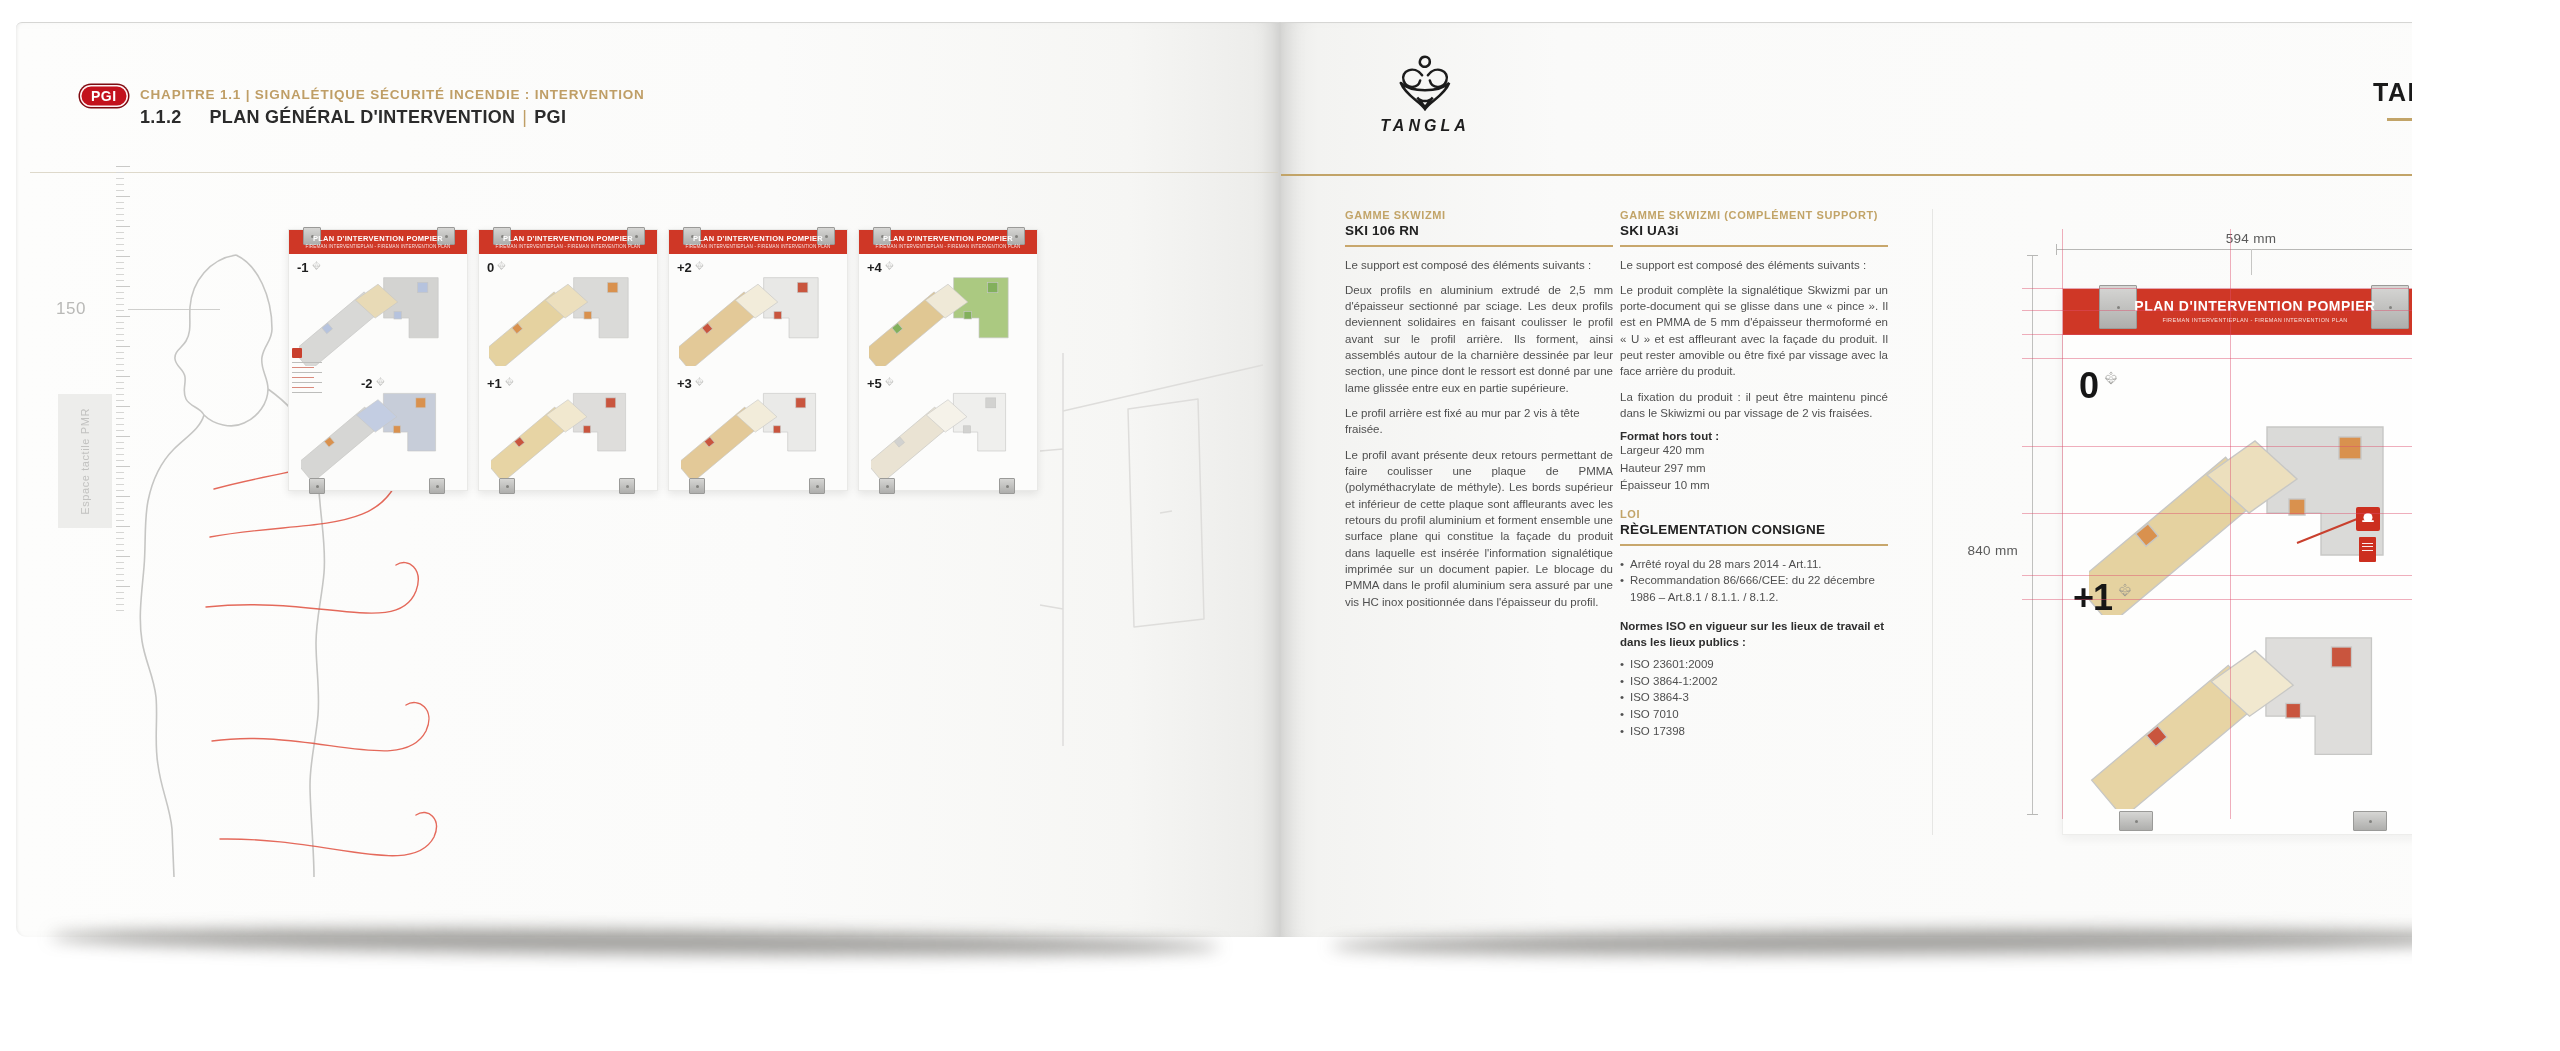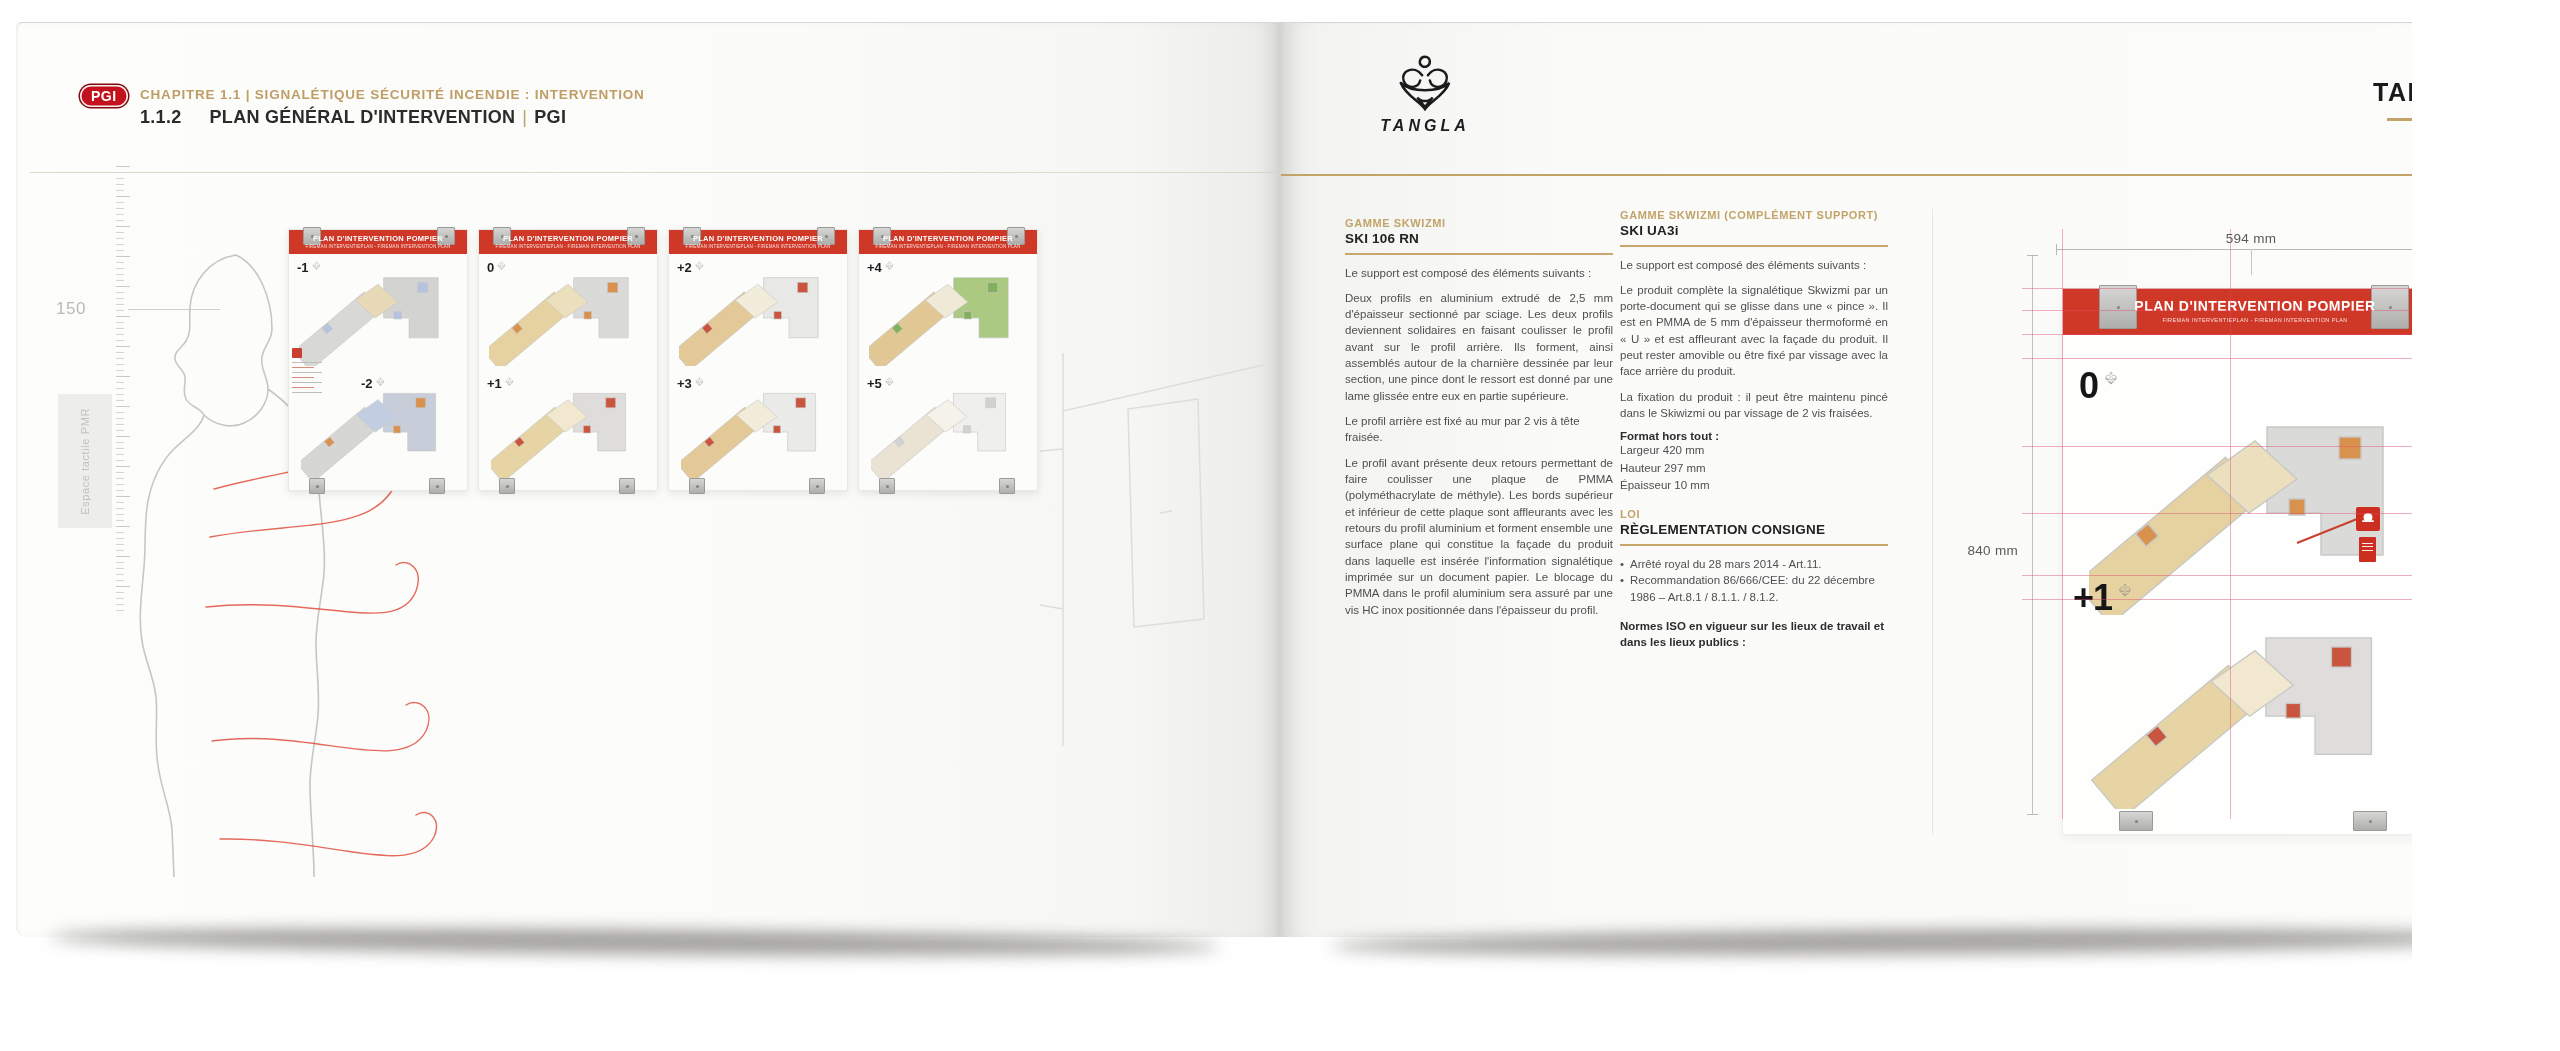--- a/index.html
+++ b/index.html
@@ -340,21 +340,21 @@
       <div>TANGLA</div>
       <div class="row2">
         <span class="dash"></span>
         <span>DUCK</span>
       </div>
     </div>
 
     <div class="hairline right"></div>
 
     <div class="col col1">
-      <div class="kicker" style="margin-top:8px;">GAMME SKWIZMI</div>
+      <div class="kicker" style="margin-top:0;">GAMME SKWIZMI</div>
       <div class="col-title">SKI 106 RN</div>
       <div class="rule"></div>
       <p class="para first">Le support est composé des éléments suivants :</p>
       <p class="para">Deux profils en aluminium extrudé de 2,5 mm d'épaisseur sectionné par sciage. Les deux profils deviennent solidaires en faisant coulisser le profil avant sur le profil arrière. Ils forment, ainsi assemblés autour de la charnière dessinée par leur section, une pince dont le ressort est donné par une lame glissée entre eux en partie supérieure.</p>
       <p class="para first">Le profil arrière est fixé au mur par 2 vis à tête fraisée.</p>
       <p class="para">Le profil avant présente deux retours permettant de faire coulisser une plaque de PMMA (polyméthacrylate de méthyle). Les bords supérieur et inférieur de cette plaque sont affleurants avec les retours du profil aluminium et forment ensemble une surface plane qui constitue la façade du produit dans laquelle est insérée l'information signalétique imprimée sur un document papier. Le blocage du PMMA dans le profil aluminium sera assuré par une vis HC inox positionnée dans l'épaisseur du profil.</p>
     </div>
 
     <div class="col col2">
       <div class="kicker" style="margin-top:0;">GAMME SKWIZMI (COMPLÉMENT SUPPORT)</div>
@@ -368,20 +368,27 @@
       <div class="plain-line">Hauteur 297 mm</div>
       <div class="plain-line">Épaisseur 10 mm</div>
       <div class="kicker">LOI</div>
       <div class="col-title">RÈGLEMENTATION CONSIGNE</div>
       <div class="rule"></div>
       <div class="blist">
         <div class="bitem">Arrêté royal du 28 mars 2014 - Art.11.</div>
         <div class="bitem">Recommandation 86/666/CEE: du 22 décembre 1986 – Art.8.1 / 8.1.1. / 8.1.2.</div>
       </div>
       <div class="iso-title">Normes ISO en vigueur sur les lieux de travail et dans les lieux publics :</div>
+      <div class="blist">
+        <div class="bitem">ISO 23601:2009</div>
+        <div class="bitem">ISO 3864-1:2002</div>
+        <div class="bitem">ISO 3864-3</div>
+        <div class="bitem">ISO 7010</div>
+        <div class="bitem">ISO 17398</div>
+      </div>
     </div>
 
     <div class="vsep"></div>
 
     <div class="dim-label" style="left:776px;top:190px;width:390px;text-align:center;">594 mm</div>
     <div class="dim-h">
         <span class="mid"></span>
       </div>
     <div class="dim-label" style="left:648px;top:502px;width:90px;text-align:right;">840 mm</div>
     <div class="dim-v"></div>

